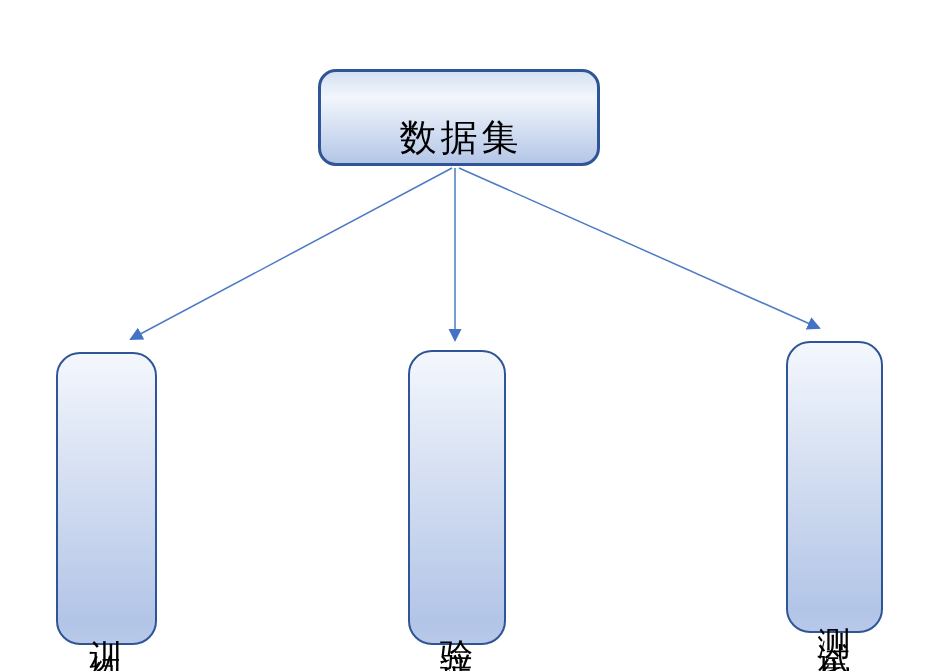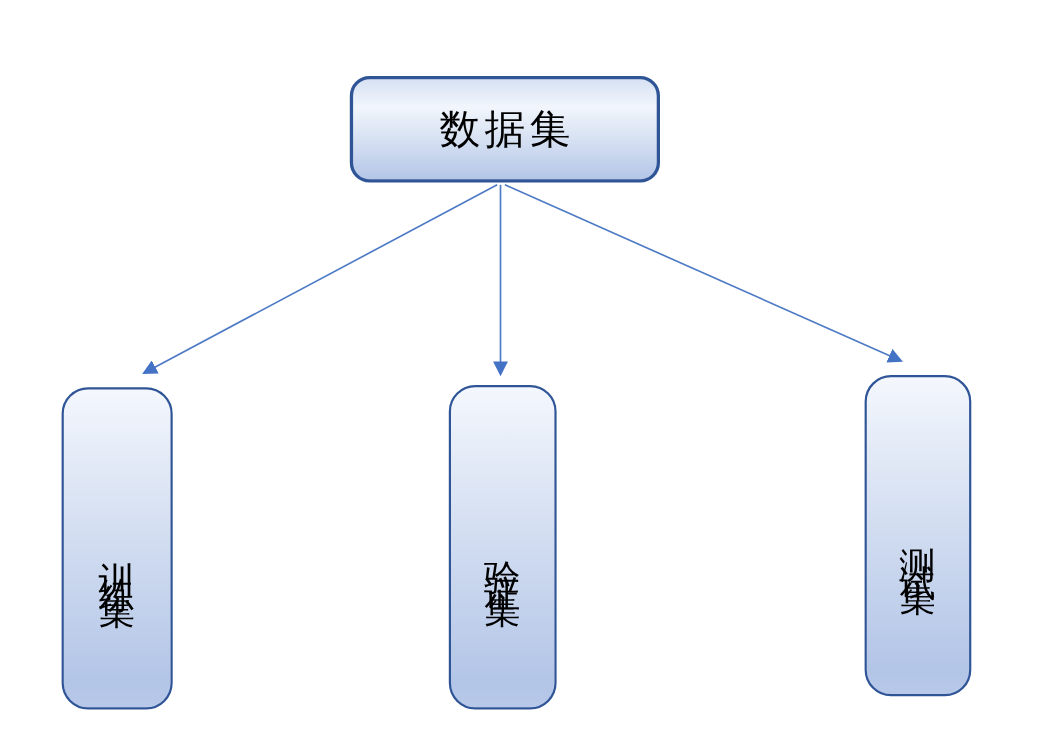--- a/index.html
+++ b/index.html
@@ -21,21 +21,21 @@
     top: 0;
     width: 945px;
     height: 671px;
     pointer-events: none;
   }
   .node {
     position: absolute;
     box-sizing: border-box;
     border: 2.5px solid #2f5597;
     display: flex;
-    align-items: center;
+    align-items: flex-end;
     justify-content: center;
     color: #000000;
   }
   .node-top {
     left: 318px;
     top: 69px;
     width: 282px;
     height: 97px;
     border-width: 3px;
     border-radius: 18px;

